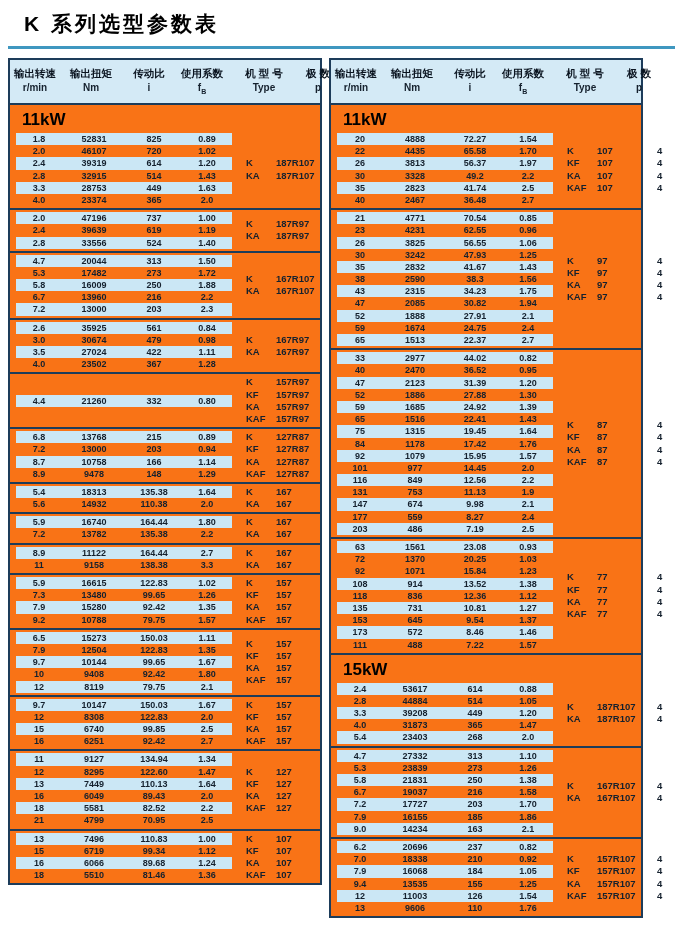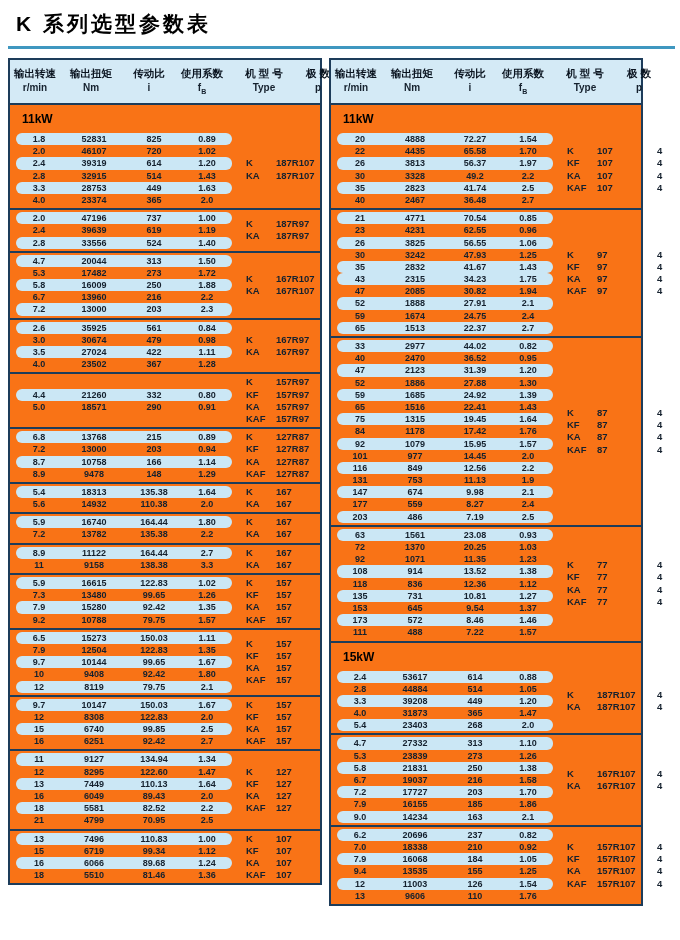--- a/index.html
+++ b/index.html
@@ -3,36 +3,36 @@
 <meta charset="utf-8">
 <style>
   :root{
     --navy:#1d3c5a; --stripe:#cbe7f5; --band:#d4eaf6; --accent:#3f97c0;
     --txt:#15212e;
   }
   *{box-sizing:border-box;}
   body{width:680px;height:940px;margin:0;background:#ffffff;overflow:hidden;
        font-family:"Liberation Sans",sans-serif;color:var(--txt);}
   .page{padding:6px 5px 0 8px;}
-  .title{font-size:21px;font-weight:bold;color:#000;margin:4px 0 0 8px;letter-spacing:3px;}
+  .title{font-size:21px;font-weight:bold;color:#000;margin:4px 0 0 16px;letter-spacing:3px;}
   .rule{height:3px;background:var(--accent);margin-top:8px;}
   .panels{display:flex;gap:7px;margin-top:9px;align-items:flex-start;}
   .panel{width:314px;border:2px solid var(--navy);background:#f97316;}
   .hband{background:var(--band);border-bottom:2px solid var(--navy);
          display:grid;grid-template-columns:50px 62px 54px 52px 72px 36px;padding:6px 0 5px;}
   .hcol{text-align:center;}
   .hzh{display:block;font-size:10.5px;font-weight:bold;line-height:15px;color:#0a1420;}
   .hsub{display:block;font-size:10px;font-weight:bold;line-height:13px;}
   .hsub sub{font-size:7px;}
-  .plabel{font-size:12px;font-weight:bold;color:#000;padding:5px 0 2px 12px;line-height:19px;}
+  .plabel{font-size:17px;font-weight:bold;color:#000;padding:5px 0 2px 12px;line-height:19px;}
   .sep{border-top:2px solid var(--navy);}
   .block{display:flex;align-items:center;padding:2px 4px 2px 6px;}
   .rows{width:216px;}
   .drow{display:grid;grid-template-columns:46px 64px 56px 50px;height:12.2px;align-items:center;}
-  .drow.alt{background:var(--stripe);border-radius:6px;}
+  .drow.alt{background:var(--stripe);}
   .cell{font-size:9px;font-weight:bold;text-align:center;line-height:12.2px;}
   .types{flex:1;padding-left:14px;}
   .tline{display:grid;grid-template-columns:30px 60px auto;height:12.2px;align-items:center;}
   .tcell{font-size:9.5px;font-weight:bold;line-height:12.2px;}
   .tpoles{text-align:center;}
 </style>
 </head>
 <body>
 
 <div class="page">
@@ -240,26 +240,20 @@
           </div>
         </div>
         <div class="block sep">
           <div class="rows">
             <div class="drow alt">
               <span class="cell">4.4</span>
               <span class="cell">21260</span>
               <span class="cell">332</span>
               <span class="cell">0.80</span>
             </div>
-            <div class="drow">
-              <span class="cell">5.0</span>
-              <span class="cell">18571</span>
-              <span class="cell">290</span>
-              <span class="cell">0.91</span>
-            </div>
           </div>
           <div class="types">
             <div class="tline">
               <span class="tcell">K</span>
               <span class="tcell">157R97</span>
               <span class="tcell tpoles">4</span>
             </div>
             <div class="tline">
               <span class="tcell">KF</span>
               <span class="tcell">157R97</span>
@@ -795,20 +789,26 @@
               <span class="cell">3242</span>
               <span class="cell">47.93</span>
               <span class="cell">1.25</span>
             </div>
             <div class="drow alt">
               <span class="cell">35</span>
               <span class="cell">2832</span>
               <span class="cell">41.67</span>
               <span class="cell">1.43</span>
             </div>
+            <div class="drow">
+              <span class="cell">38</span>
+              <span class="cell">2590</span>
+              <span class="cell">38.3</span>
+              <span class="cell">1.56</span>
+            </div>
             <div class="drow alt">
               <span class="cell">43</span>
               <span class="cell">2315</span>
               <span class="cell">34.23</span>
               <span class="cell">1.75</span>
             </div>
             <div class="drow">
               <span class="cell">47</span>
               <span class="cell">2085</span>
               <span class="cell">30.82</span>
@@ -982,21 +982,21 @@
             </div>
             <div class="drow">
               <span class="cell">72</span>
               <span class="cell">1370</span>
               <span class="cell">20.25</span>
               <span class="cell">1.03</span>
             </div>
             <div class="drow">
               <span class="cell">92</span>
               <span class="cell">1071</span>
-              <span class="cell">11.35</span>
+              <span class="cell">15.84</span>
               <span class="cell">1.23</span>
             </div>
             <div class="drow alt">
               <span class="cell">108</span>
               <span class="cell">914</span>
               <span class="cell">13.52</span>
               <span class="cell">1.38</span>
             </div>
             <div class="drow">
               <span class="cell">118</span>

